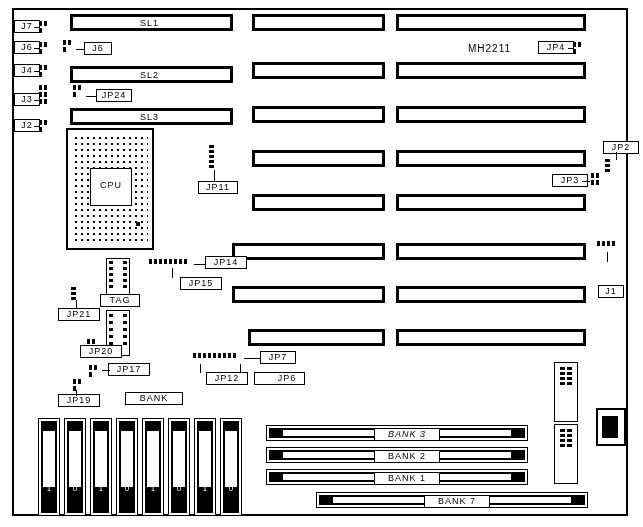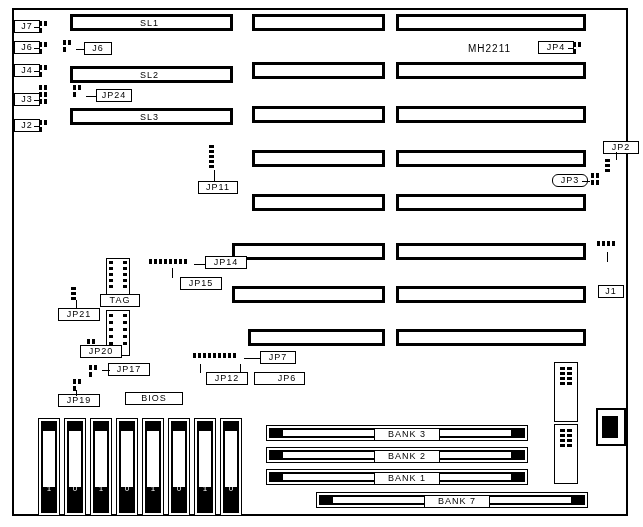--- a/index.html
+++ b/index.html
@@ -136,20 +136,27 @@
 
   <div class="slot" style="left:248px;top:329px;width:137px;height:17px;">
       <div class="inner"></div>
     </div>
   <div class="slot" style="left:396px;top:329px;width:190px;height:17px;">
       <div class="inner"></div>
     </div>
 
   <div class="txt" style="left:468px;top:44px;font-size:10px;">MH2211</div>
 
+  <div class="cpu">
+    <div class="grid"></div>
+    <div class="hole">
+      <span>CPU</span>
+    </div>
+    <div class="mark"></div>
+  </div>
 
   <div class="lbl center" style="left:14px;top:20px;width:20px;">J7</div>
   <div class="pins h" style="left:38px;top:20px;width:14px;">
       <i></i>
       <i></i>
       <i></i>
     </div>
   <div class="ln" style="left:34px;top:27px;width:6px;height:1px;"></div>
 
   <div class="lbl center" style="left:14px;top:41px;width:20px;">J6</div>
@@ -212,21 +219,21 @@
   <div class="ln" style="left:568px;top:48px;width:6px;height:1px;"></div>
 
   <div class="lbl center" style="left:603px;top:141px;width:30px;">JP2</div>
   <div class="pins v" style="left:604px;top:158px;width:12px;">
       <i></i>
       <i></i>
       <i></i>
     </div>
   <div class="ln" style="left:616px;top:152px;width:1px;height:8px;"></div>
 
-  <div class="lbl center" style="left:552px;top:174px;width:30px;border-radius:6px;">JP3</div>
+  <div class="lbl center" style="left:552px;top:174px;width:30px;">JP3</div>
   <div class="pins h" style="left:590px;top:172px;width:14px;">
       <i></i>
       <i></i>
       <i></i>
       <i></i>
     </div>
   <div class="ln" style="left:582px;top:181px;width:8px;height:1px;"></div>
 
   <div class="pins h" style="left:596px;top:240px;width:20px;">
       <i></i>
@@ -313,21 +320,21 @@
   <div class="ln" style="left:102px;top:370px;width:8px;height:1px;"></div>
 
   <div class="pins h" style="left:72px;top:378px;width:14px;">
       <i></i>
       <i></i>
       <i></i>
     </div>
   <div class="lbl center" style="left:58px;top:394px;width:36px;">JP19</div>
   <div class="ln" style="left:76px;top:390px;width:1px;height:6px;"></div>
 
-  <div class="lbl center" style="left:125px;top:392px;width:52px;">BIOS</div>
+  <div class="lbl center" style="left:125px;top:392px;width:52px;">BANK</div>
 
   <div class="pins h" style="left:192px;top:352px;width:52px;">
       <i></i>
       <i></i>
       <i></i>
       <i></i>
       <i></i>
       <i></i>
       <i></i>
       <i></i>
@@ -455,21 +462,21 @@
       <div class="vsimm-char" style="position: absolute; left: 220px; top: 458px; width: 22px; text-align: center; font-size: 8px; line-height: 9px; color: rgb(255, 255, 255);">N</div>
       <div class="vsimm-char" style="position: absolute; left: 220px; top: 471px; width: 22px; text-align: center; font-size: 8px; line-height: 9px; color: rgb(255, 255, 255);">K</div>
       <div class="vsimm-char" style="position: absolute; left: 220px; top: 484px; width: 22px; text-align: center; font-size: 8px; line-height: 9px; color: rgb(255, 255, 255);">0</div>
     </div>
 
   <div class="simm" style="left:266px;top:425px;width:262px;height:16px;">
     <div class="bar">
         <div class="win"></div>
       </div>
   </div>
-  <div class="lbl center" style="left:374px;top:428px;width:60px;">BANK 3</div>
+  <div class="lbl center" style="left:374px;top:428px;width:60px;font-style:italic;">BANK 3</div>
 
   <div class="simm" style="left:266px;top:447px;width:262px;height:16px;">
     <div class="bar">
         <div class="win"></div>
       </div>
   </div>
   <div class="lbl center" style="left:374px;top:450px;width:60px;">BANK 2</div>
 
   <div class="simm" style="left:266px;top:469px;width:262px;height:16px;">
     <div class="bar">

